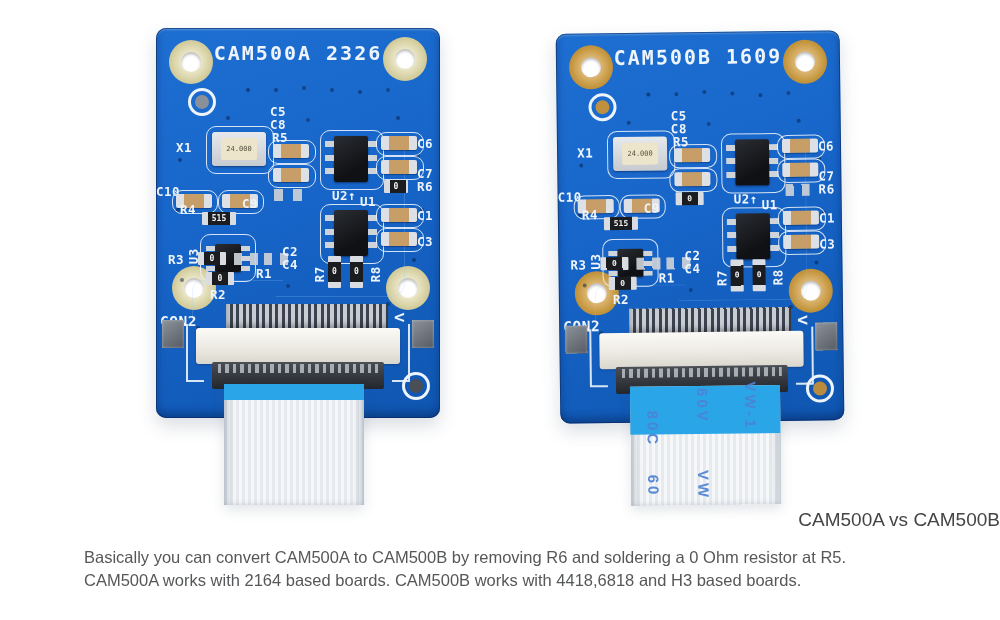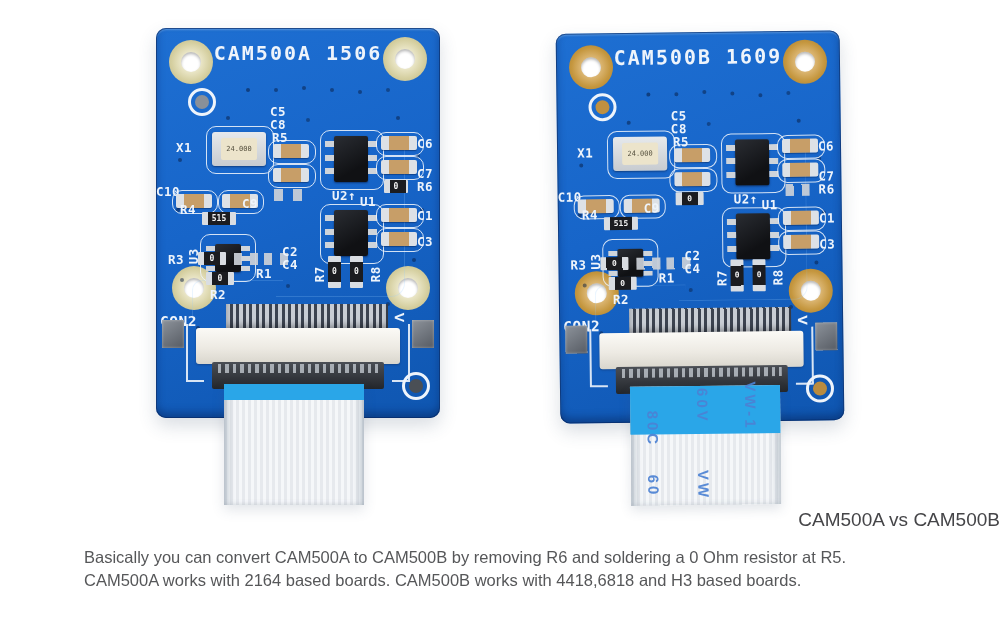--- a/index.html
+++ b/index.html
@@ -125,21 +125,21 @@
     font-size:19px;color:var(--caption-title,#454548);}
   .cap-body{position:absolute;top:546px;left:50%;transform:translateX(-50%);width:832px;
     font-size:16.5px;line-height:1.42;color:var(--caption-text,#565759);text-align:left;}
 </style>
 </head>
 <body>
 
 <div class="stage">
 
   <div class="board board-a">
-    <div class="ttl">CAM500A 1506</div>
+    <div class="ttl">CAM500A 2326</div>
     <div class="hole tl"></div>
     <div class="hole tr"></div>
     <div class="hole bl"></div>
     <div class="hole br"></div>
     <div class="fid"></div>
     <div class="via"></div>
     <div class="dots"></div>
     <div class="trace t1"></div>
     <div class="trace t2"></div>
 

